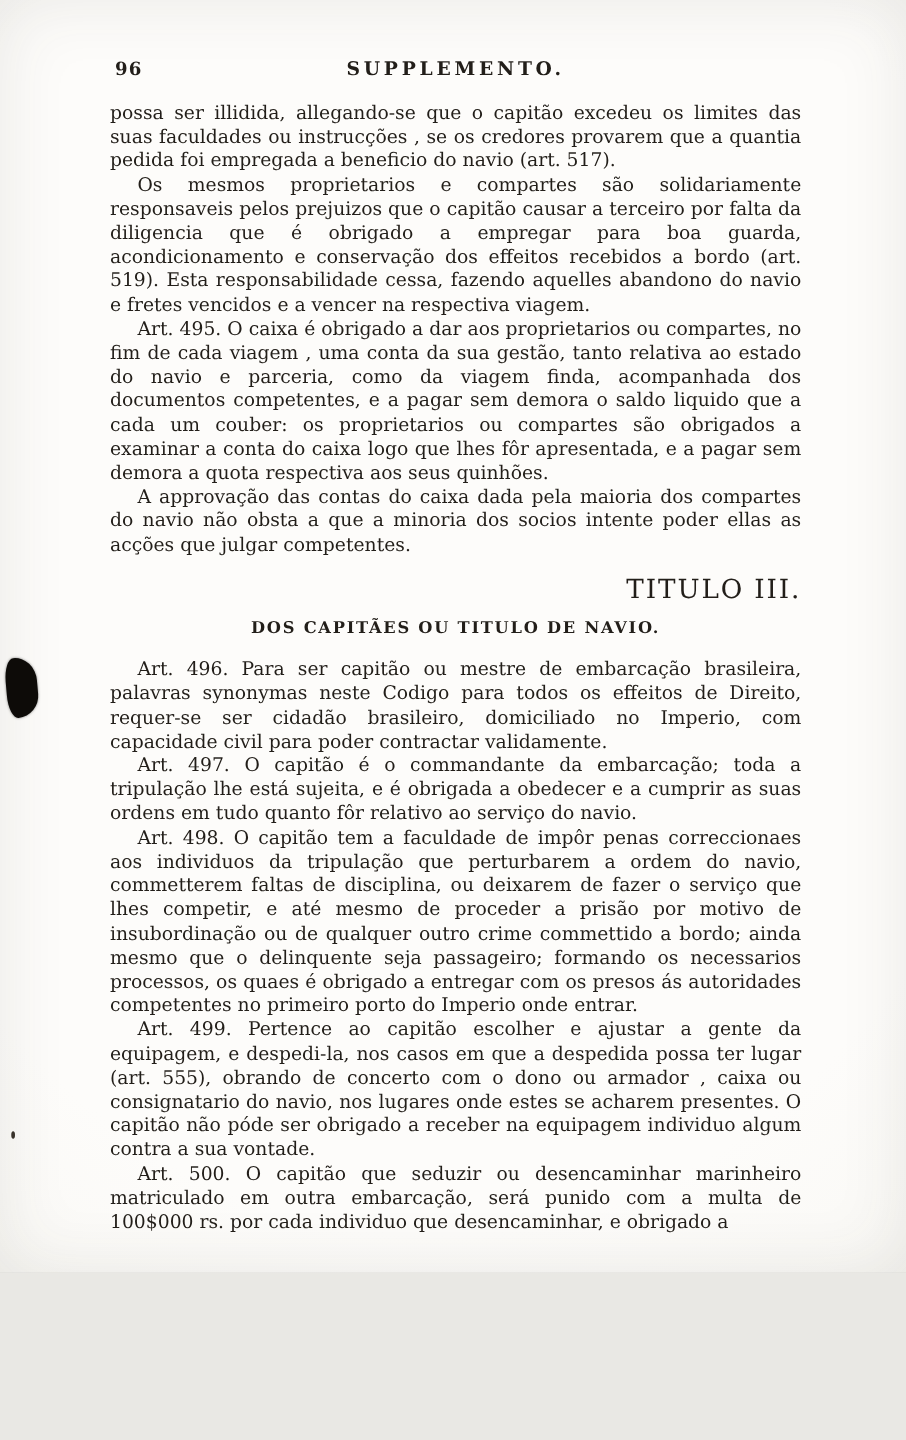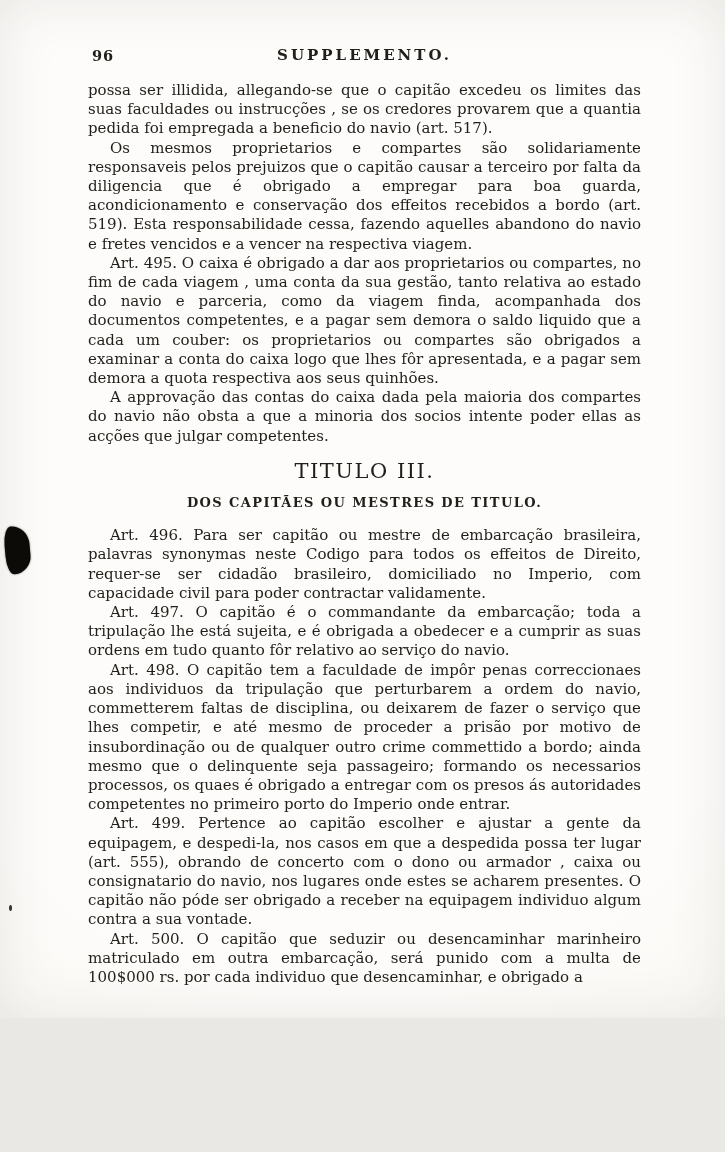--- a/index.html
+++ b/index.html
@@ -41,21 +41,21 @@
   .body-text {
     margin: 13px 84px 0 88px;
     text-align: justify;
     font-size: 15px;
     line-height: 19.2px;
     hyphens: auto;
   }
   .body-text p { text-indent: 22px; }
   .body-text p.noindent { text-indent: 0; }
   .section-title {
-    text-align: center;
+    text-align: right;
     font-size: 21px;
     font-weight: normal;
     letter-spacing: 1.5px;
     margin: 16px 0 12px 0;
     text-indent: 0;
   }
   .section-subtitle {
     text-align: center;
     font-size: 13px;
     font-weight: bold;
@@ -90,21 +90,21 @@
     <span class="running-title">SUPPLEMENTO.</span>
   </div>
 
   <div class="body-text">
     <p class="noindent">possa ser illidida, allegando-se que o capitão excedeu os limites das suas faculdades ou instrucções , se os credores provarem que a quantia pedida foi empregada a beneficio do navio (art. 517).</p>
     <p>Os mesmos proprietarios e compartes são solidariamente responsaveis pelos prejuizos que o capitão causar a terceiro por falta da diligencia que é obrigado a empregar para boa guarda, acondicionamento e conservação dos effeitos recebidos a bordo (art. 519). Esta responsabilidade cessa, fazendo aquelles abandono do navio e fretes vencidos e a vencer na respectiva viagem.</p>
     <p>Art. 495. O caixa é obrigado a dar aos proprietarios ou compartes, no fim de cada viagem , uma conta da sua gestão, tanto relativa ao estado do navio e parceria, como da viagem finda, acompanhada dos documentos competentes, e a pagar sem demora o saldo liquido que a cada um couber: os proprietarios ou compartes são obrigados a examinar a conta do caixa logo que lhes fôr apresentada, e a pagar sem demora a quota respectiva aos seus quinhões.</p>
     <p>A approvação das contas do caixa dada pela maioria dos compartes do navio não obsta a que a minoria dos socios intente poder ellas as acções que julgar competentes.</p>
 
     <h2 class="section-title">TITULO III.</h2>
-    <h3 class="section-subtitle">DOS CAPITÃES OU MESTRES DE TITULO.</h3>
+    <h3 class="section-subtitle">DOS CAPITÃES OU TITULO DE NAVIO.</h3>
 
     <p>Art. 496. Para ser capitão ou mestre de embarcação brasileira, palavras synonymas neste Codigo para todos os effeitos de Direito, requer-se ser cidadão brasileiro, domiciliado no Imperio, com capacidade civil para poder contractar validamente.</p>
     <p>Art. 497. O capitão é o commandante da embarcação; toda a tripulação lhe está sujeita, e é obrigada a obedecer e a cumprir as suas ordens em tudo quanto fôr relativo ao serviço do navio.</p>
     <p>Art. 498. O capitão tem a faculdade de impôr penas correccionaes aos individuos da tripulação que perturbarem a ordem do navio, commetterem faltas de disciplina, ou deixarem de fazer o serviço que lhes competir, e até mesmo de proceder a prisão por motivo de insubordinação ou de qualquer outro crime commettido a bordo; ainda mesmo que o delinquente seja passageiro; formando os necessarios processos, os quaes é obrigado a entregar com os presos ás autoridades competentes no primeiro porto do Imperio onde entrar.</p>
     <p>Art. 499. Pertence ao capitão escolher e ajustar a gente da equipagem, e despedi-la, nos casos em que a despedida possa ter lugar (art. 555), obrando de concerto com o dono ou armador , caixa ou consignatario do navio, nos lugares onde estes se acharem presentes. O capitão não póde ser obrigado a receber na equipagem individuo algum contra a sua vontade.</p>
     <p>Art. 500. O capitão que seduzir ou desencaminhar marinheiro matriculado em outra embarcação, será punido com a multa de 100$000 rs. por cada individuo que desencaminhar, e obrigado a</p>
   </div>
 
   <div class="ink-blot"></div>
   <div class="speck speck-a"></div>

